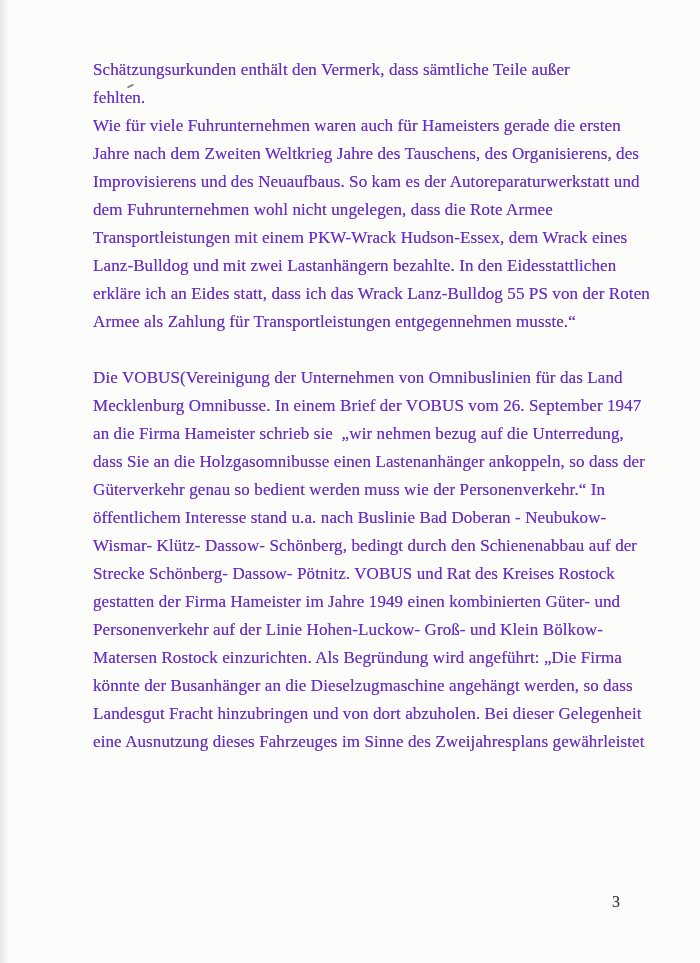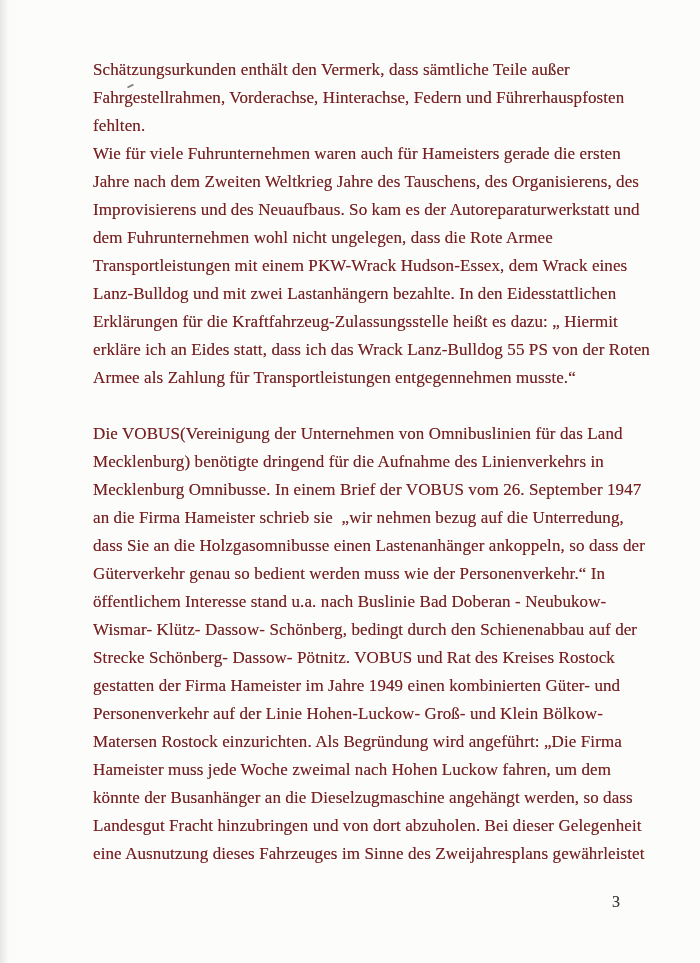--- a/index.html
+++ b/index.html
@@ -41,21 +41,21 @@
   .para-gap {
     height: 28px;
   }
   .line {
     margin: 0;
     padding: 0;
     font-size: 17px;
     line-height: 28px;
     white-space: pre;
     letter-spacing: 0.1px;
-    color: #7f1d1d;
+    color: #6d28d9;
     
     text-shadow: 0 0 0.5px rgba(46,46,46,0.55);
   }
   
   .stray-mark {
     position: absolute;
     left: 127px;
     top: 85px;
     width: 7px;
     height: 2px;
@@ -79,52 +79,48 @@
 <body>
 
 <div class="scan-page">
   <div class="scan-edge-left"></div>
   <div class="stray-mark"></div>
 
   <div class="text-block">
 
     <div class="para">
       <p class="line">Schätzungsurkunden enthält den Vermerk, dass sämtliche Teile außer</p>
-      <p class="line">Fahrgestellrahmen, Vorderachse, Hinterachse, Federn und Führerhauspfosten</p>
       <p class="line">fehlten.</p>
     </div>
 
     <div class="para">
       <p class="line">Wie für viele Fuhrunternehmen waren auch für Hameisters gerade die ersten</p>
       <p class="line">Jahre nach dem Zweiten Weltkrieg Jahre des Tauschens, des Organisierens, des</p>
       <p class="line">Improvisierens und des Neuaufbaus. So kam es der Autoreparaturwerkstatt und</p>
       <p class="line">dem Fuhrunternehmen wohl nicht ungelegen, dass die Rote Armee</p>
       <p class="line">Transportleistungen mit einem PKW-Wrack Hudson-Essex, dem Wrack eines</p>
       <p class="line">Lanz-Bulldog und mit zwei Lastanhängern bezahlte. In den Eidesstattlichen</p>
-      <p class="line">Erklärungen für die Kraftfahrzeug-Zulassungsstelle heißt es dazu: „ Hiermit</p>
       <p class="line">erkläre ich an Eides statt, dass ich das Wrack Lanz-Bulldog 55 PS von der Roten</p>
       <p class="line">Armee als Zahlung für Transportleistungen entgegennehmen musste.“</p>
     </div>
 
     <div class="para-gap"></div>
 
     <div class="para">
       <p class="line">Die VOBUS(Vereinigung der Unternehmen von Omnibuslinien für das Land</p>
-      <p class="line">Mecklenburg) benötigte dringend für die Aufnahme des Linienverkehrs in</p>
       <p class="line">Mecklenburg Omnibusse. In einem Brief der VOBUS vom 26. September 1947</p>
       <p class="line">an die Firma Hameister schrieb sie  „wir nehmen bezug auf die Unterredung,</p>
       <p class="line">dass Sie an die Holzgasomnibusse einen Lastenanhänger ankoppeln, so dass der</p>
       <p class="line">Güterverkehr genau so bedient werden muss wie der Personenverkehr.“ In</p>
       <p class="line">öffentlichem Interesse stand u.a. nach Buslinie Bad Doberan - Neubukow-</p>
       <p class="line">Wismar- Klütz- Dassow- Schönberg, bedingt durch den Schienenabbau auf der</p>
       <p class="line">Strecke Schönberg- Dassow- Pötnitz. VOBUS und Rat des Kreises Rostock</p>
       <p class="line">gestatten der Firma Hameister im Jahre 1949 einen kombinierten Güter- und</p>
       <p class="line">Personenverkehr auf der Linie Hohen-Luckow- Groß- und Klein Bölkow-</p>
       <p class="line">Matersen Rostock einzurichten. Als Begründung wird angeführt: „Die Firma</p>
-      <p class="line">Hameister muss jede Woche zweimal nach Hohen Luckow fahren, um dem</p>
       <p class="line">könnte der Busanhänger an die Dieselzugmaschine angehängt werden, so dass</p>
       <p class="line">Landesgut Fracht hinzubringen und von dort abzuholen. Bei dieser Gelegenheit</p>
       <p class="line">eine Ausnutzung dieses Fahrzeuges im Sinne des Zweijahresplans gewährleistet</p>
     </div>
 
   </div>
 
   <div class="page-number">3</div>
 </div>
 

